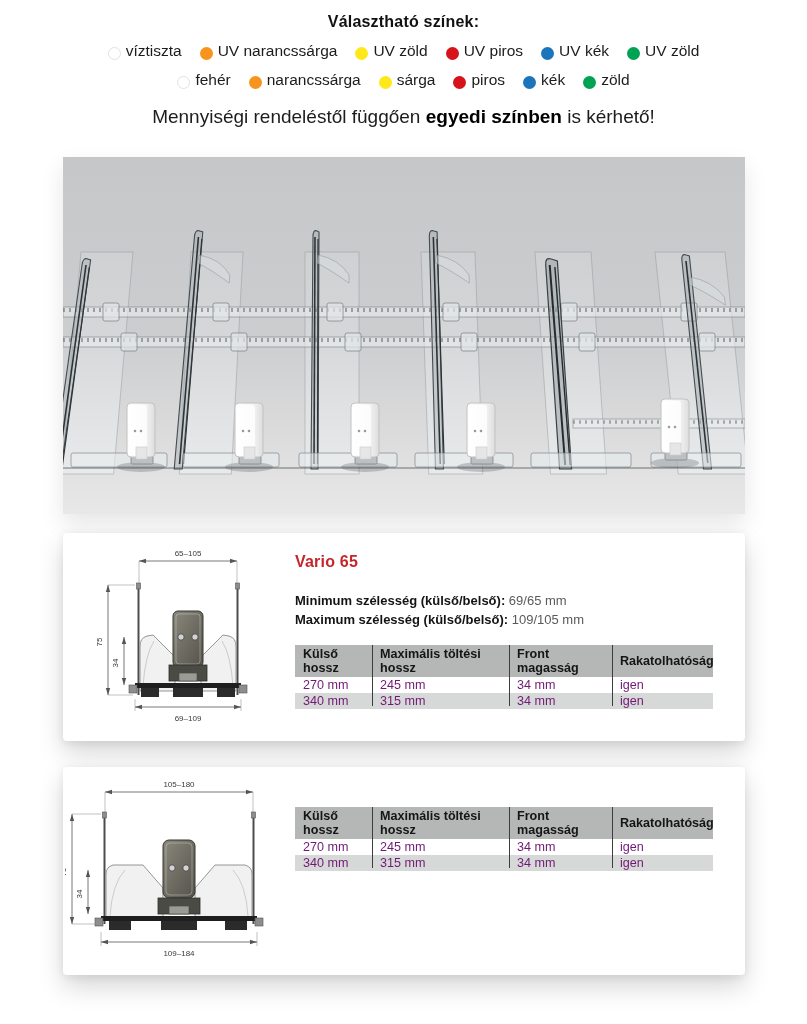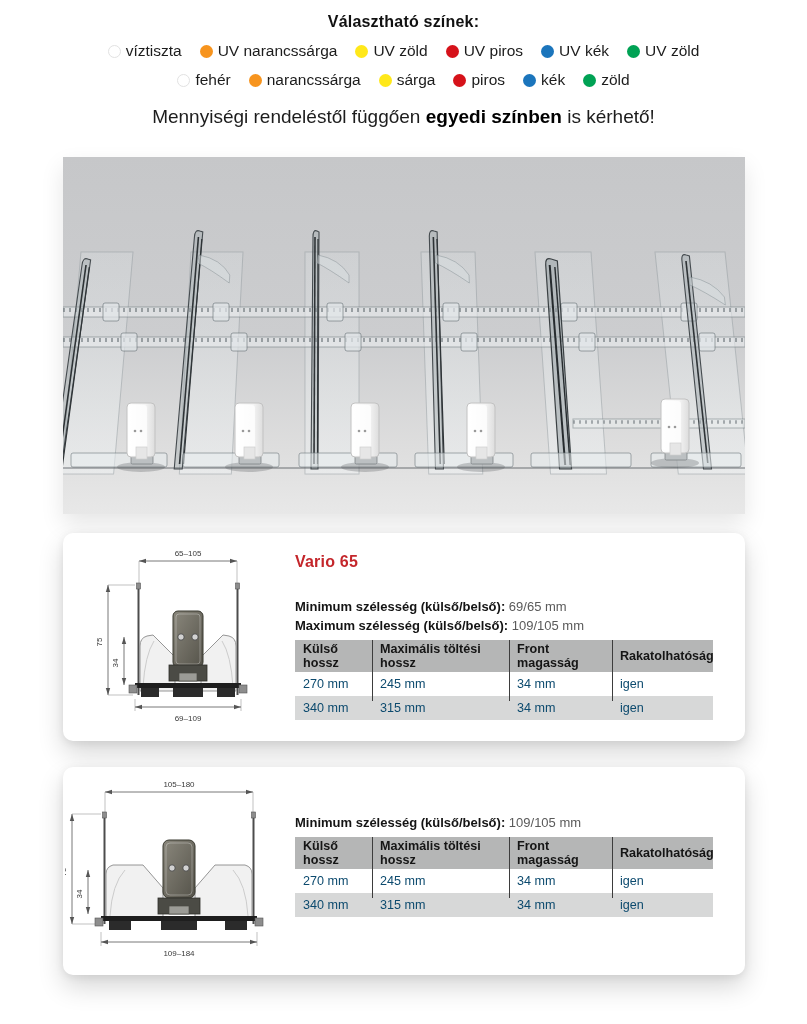--- a/index.html
+++ b/index.html
@@ -3,46 +3,46 @@
 <meta charset="utf-8">
 <style>
   * { box-sizing: border-box; margin: 0; padding: 0; }
   html,body { width:807px; background:#fff; }
   body { font-family:"Liberation Sans", sans-serif; color:#1c1c1c; }
   .page { position:relative; width:807px; height:1024px; overflow:hidden; background:#fff; }
 
   
   .colors-title { padding-top:13px; text-align:center; font-size:16px; font-weight:700; color:#111; letter-spacing:.2px; }
   .color-row { display:flex; justify-content:center; align-items:center; gap:18px; margin-top:11px; font-size:15.5px; }
-  .swatch { display:flex; align-items:center; gap:5px; }
+  .swatch { display:flex; align-items:flex-end; gap:5px; }
   .dot { width:13px; height:13px; border-radius:50%; flex:none; }
   .dot.light { border:1px solid #e2e2e2; background:#fff; }
   .note { margin-top:17px; text-align:center; font-size:19px; color:#1c1c1c; }
   .note b { color:#000; }
 
   
   .image-panel { position:absolute; left:63px; top:157px; width:682px; height:357px;
                  box-shadow:0 10px 22px rgba(0,0,0,.10); background:#cbccce; }
 
   
-  .card { position:absolute; left:63px; width:682px; height:208px; background:#fff; border-radius:10px;
+  .card { position:absolute; left:63px; width:682px; height:208px; background:#fff; border-radius:4px;
           box-shadow:0 12px 26px rgba(0,0,0,.16), 0 2px 8px rgba(0,0,0,.08); }
   .card-v65 { top:533px; }
   .card-v105 { top:767px; }
   .drawing { position:absolute; }
   .card-v65 .drawing { left:24px; top:12px; }
   .card-v105 .drawing { left:2px; top:9px; }
   .card-content { position:absolute; left:232px; top:20px; width:432px; }
   .card-title { color:#c4262b; font-size:16px; font-weight:700; letter-spacing:.2px; }
-  .specs { margin-top:26px; font-size:13px; line-height:19px; color:#5a5a5a; }
+  .specs { margin-top:20px; font-size:13px; line-height:19px; color:#5a5a5a; }
   .specs b { color:#141414; }
-  .spec-table { margin-top:5px; position:relative; width:418px; }
+  .spec-table { margin-top:16px; position:relative; width:418px; }
   .spec-table table { border-collapse:collapse; width:100%; font-size:12.6px; table-layout:fixed; }
   .spec-table th { background:#b5b6b6; font-weight:700; color:#151515; text-align:left; padding:2px 0 2px 8px; height:19px; }
-  .spec-table td { padding:0 0 0 8px; color:#0c4a6e; height:24px; }
+  .spec-table td { padding:0 0 0 8px; color:#701a75; height:16px; }
   .row-even td { background:#d7d8d8; }
   .vline { position:absolute; top:0; width:1px; height:61px; background:#3d3d3d; }
   .vline.v1 { left:77px; } .vline.v2 { left:214px; } .vline.v3 { left:317px; }
 
   
   .dim { font-size:8px; fill:#3a3a3a; font-family:"Liberation Sans",sans-serif; }
   .dl { stroke:#555; stroke-width:.8; }
   .ext { stroke:#999; stroke-width:.6; }
 </style>
 </head>
@@ -429,21 +429,20 @@
       <line class="ext" x1="36" y1="156" x2="36" y2="170"></line>
         <line class="ext" x1="192" y1="156" x2="192" y2="170"></line>
       <line class="dl" x1="36" y1="166" x2="192" y2="166"></line>
       <path d="M36,166 l7,-2.2 v4.4 z" fill="#555"></path>
         <path d="M192,166 l-7,-2.2 v4.4 z" fill="#555"></path>
       <text class="dim" x="114" y="180" text-anchor="middle">109–184</text>
     </svg>
 
     <div class="card-content">
       <div class="specs">
-        <div><b>Minimum szélesség (külső/belső):</b><span> 109/105 mm</span></div>
       </div>
       <div class="spec-table">
         <table>
           <colgroup>
               <col style="width:77px">
               <col style="width:137px">
               <col style="width:103px">
               <col style="width:101px">
             </colgroup>
           <tbody>

